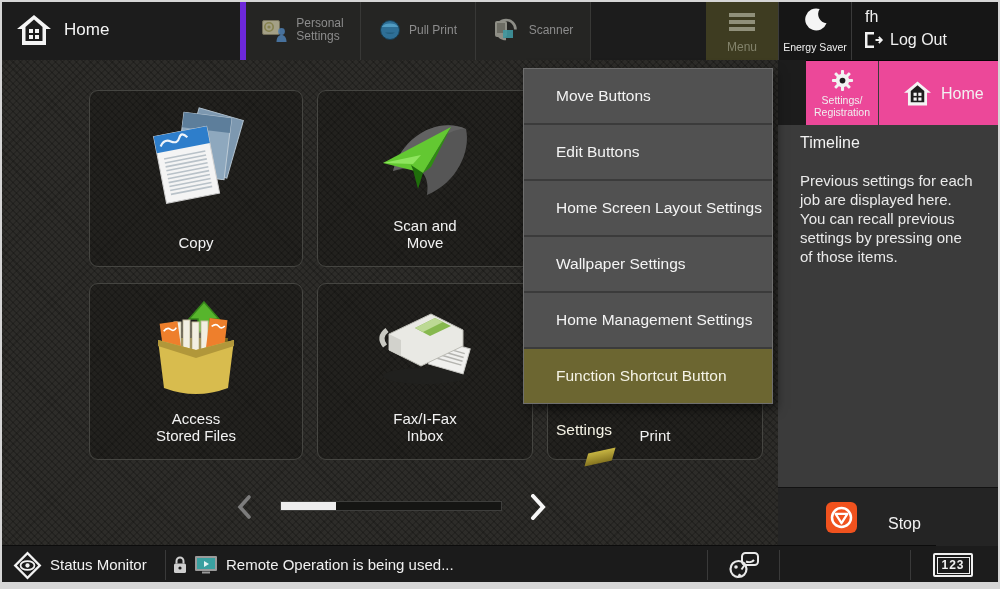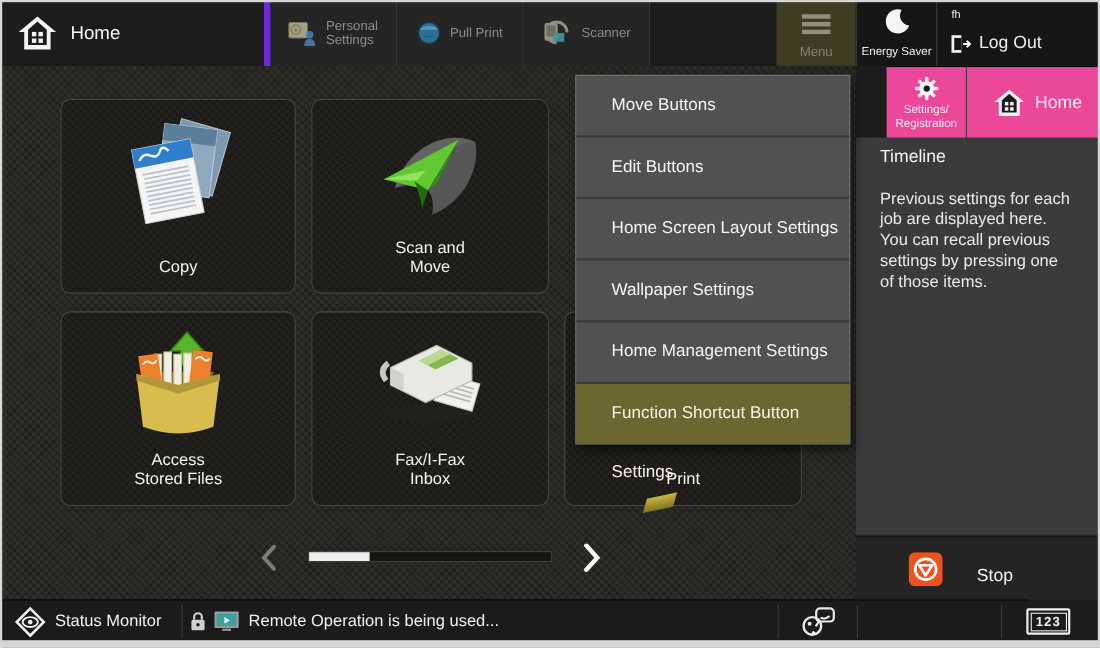--- a/index.html
+++ b/index.html
@@ -16,21 +16,21 @@
             display:flex;align-items:center;justify-content:center;gap:8px;cursor:pointer;}
   .shortcut .txt{color:#8c8c8c;font-size:12px;line-height:13px;}
   .menu-btn{left:706px;top:0;width:72px;height:60px;background:#3e3c21;cursor:pointer;}
   .menu-btn .bars{position:absolute;left:23px;top:13px;}
   .menu-btn .bar{width:26px;height:3.5px;background:#90907a;margin-bottom:3.5px;}
   .menu-btn .lbl{position:absolute;bottom:6px;width:100%;text-align:center;font-size:12px;color:#83836b;}
   .top-right{left:778px;top:0;width:222px;height:60px;background:#161616;border-left:1px solid #3a3a3a;}
   .energy{left:0;top:0;width:72px;height:60px;}
   .energy .lbl{position:absolute;bottom:7px;width:100%;text-align:center;font-size:10.5px;color:#f0f0f0;}
   .login{left:72px;top:0;width:150px;height:60px;border-left:1px solid #3a3a3a;}
-  .login .user{position:absolute;left:13px;top:8px;font-size:10px;color:#f0f0f0;}
+  .login .user{position:absolute;left:13px;top:8px;font-size:16px;color:#f0f0f0;}
   .login .row{position:absolute;left:12px;top:31px;display:flex;align-items:center;gap:6px;}
   .login .out{font-size:16px;color:#f0f0f0;}
   
   .quickbar{left:806px;top:60px;width:222px;height:65px;background:#ec4899;border-top:1px solid #060606;}
   .setreg{left:0;top:0;width:72px;height:65px;cursor:pointer;}
   .setreg .txt{position:absolute;top:33px;width:100%;text-align:center;font-size:10.5px;line-height:12px;color:#f0f0f0;}
   .homebtn{left:72px;top:0;width:150px;height:65px;border-left:1px solid #3a3a3a;cursor:pointer;}
   .homebtn .lbl{position:absolute;left:62px;top:0;font-size:16px;line-height:65px;color:#f2f2f2;}
   
   .timeline{left:778px;top:125px;width:222px;height:362px;background:#3b3b3b;box-sizing:border-box;
@@ -46,21 +46,21 @@
   .bsep{position:absolute;top:4px;bottom:4px;width:1px;background:#3a3a3a;}
   .status-lbl{position:absolute;left:50px;font-size:15px;line-height:38px;color:#f2f2f2;}
   .remote-msg{position:absolute;left:226px;font-size:15px;line-height:38px;color:#f0f0f0;}
   .counter{position:absolute;left:933px;top:7px;border:2px solid #f0f0f0;padding:1.5px;border-radius:2px;cursor:pointer;}
   .counter .in{border:1px solid #f0f0f0;padding:0 4px;font-size:12px;font-weight:bold;
                letter-spacing:1px;color:#f0f0f0;line-height:15px;}
   
   .main{left:0;top:60px;width:778px;height:485px;background-color:#2d2c29;
     background-image:repeating-linear-gradient(45deg,rgba(0,0,0,.20) 0 1.5px,transparent 1.5px 5px),
                      repeating-linear-gradient(135deg,rgba(0,0,0,.16) 0 1.5px,transparent 1.5px 5px);}
-  .tile{position:absolute;background:rgba(10,10,8,.30);border:1px solid #454541;border-radius:9px;cursor:pointer;z-index:1;}
+  .tile{position:absolute;background:rgba(10,10,8,.30);border:1px solid #454541;border-radius:9px;cursor:pointer;z-index:1;margin-left:34px;}
   .tile .art{position:absolute;left:50%;transform:translateX(-50%);top:16px;}
   .tile .label{position:absolute;left:0;right:0;bottom:15px;text-align:center;
                font-size:15px;line-height:17px;color:#f2f2f2;}
   
   .dropdown{left:523px;top:68px;width:250px;background:#515151;z-index:6;
             border:1px solid #6e6e6e;box-shadow:3px 5px 10px rgba(0,0,0,.55);box-sizing:border-box;}
   .menu-item{height:54px;line-height:54px;padding-left:32px;font-size:15.5px;color:#f4f4f4;cursor:pointer;}
   .menu-item + .menu-item{border-top:2px solid #3b3b3b;}
   .menu-item.highlight{background:#6c6631;color:#f5f3e6;}
   .print-frag{position:absolute;left:586px;top:391px;width:28px;height:12px;z-index:3;

